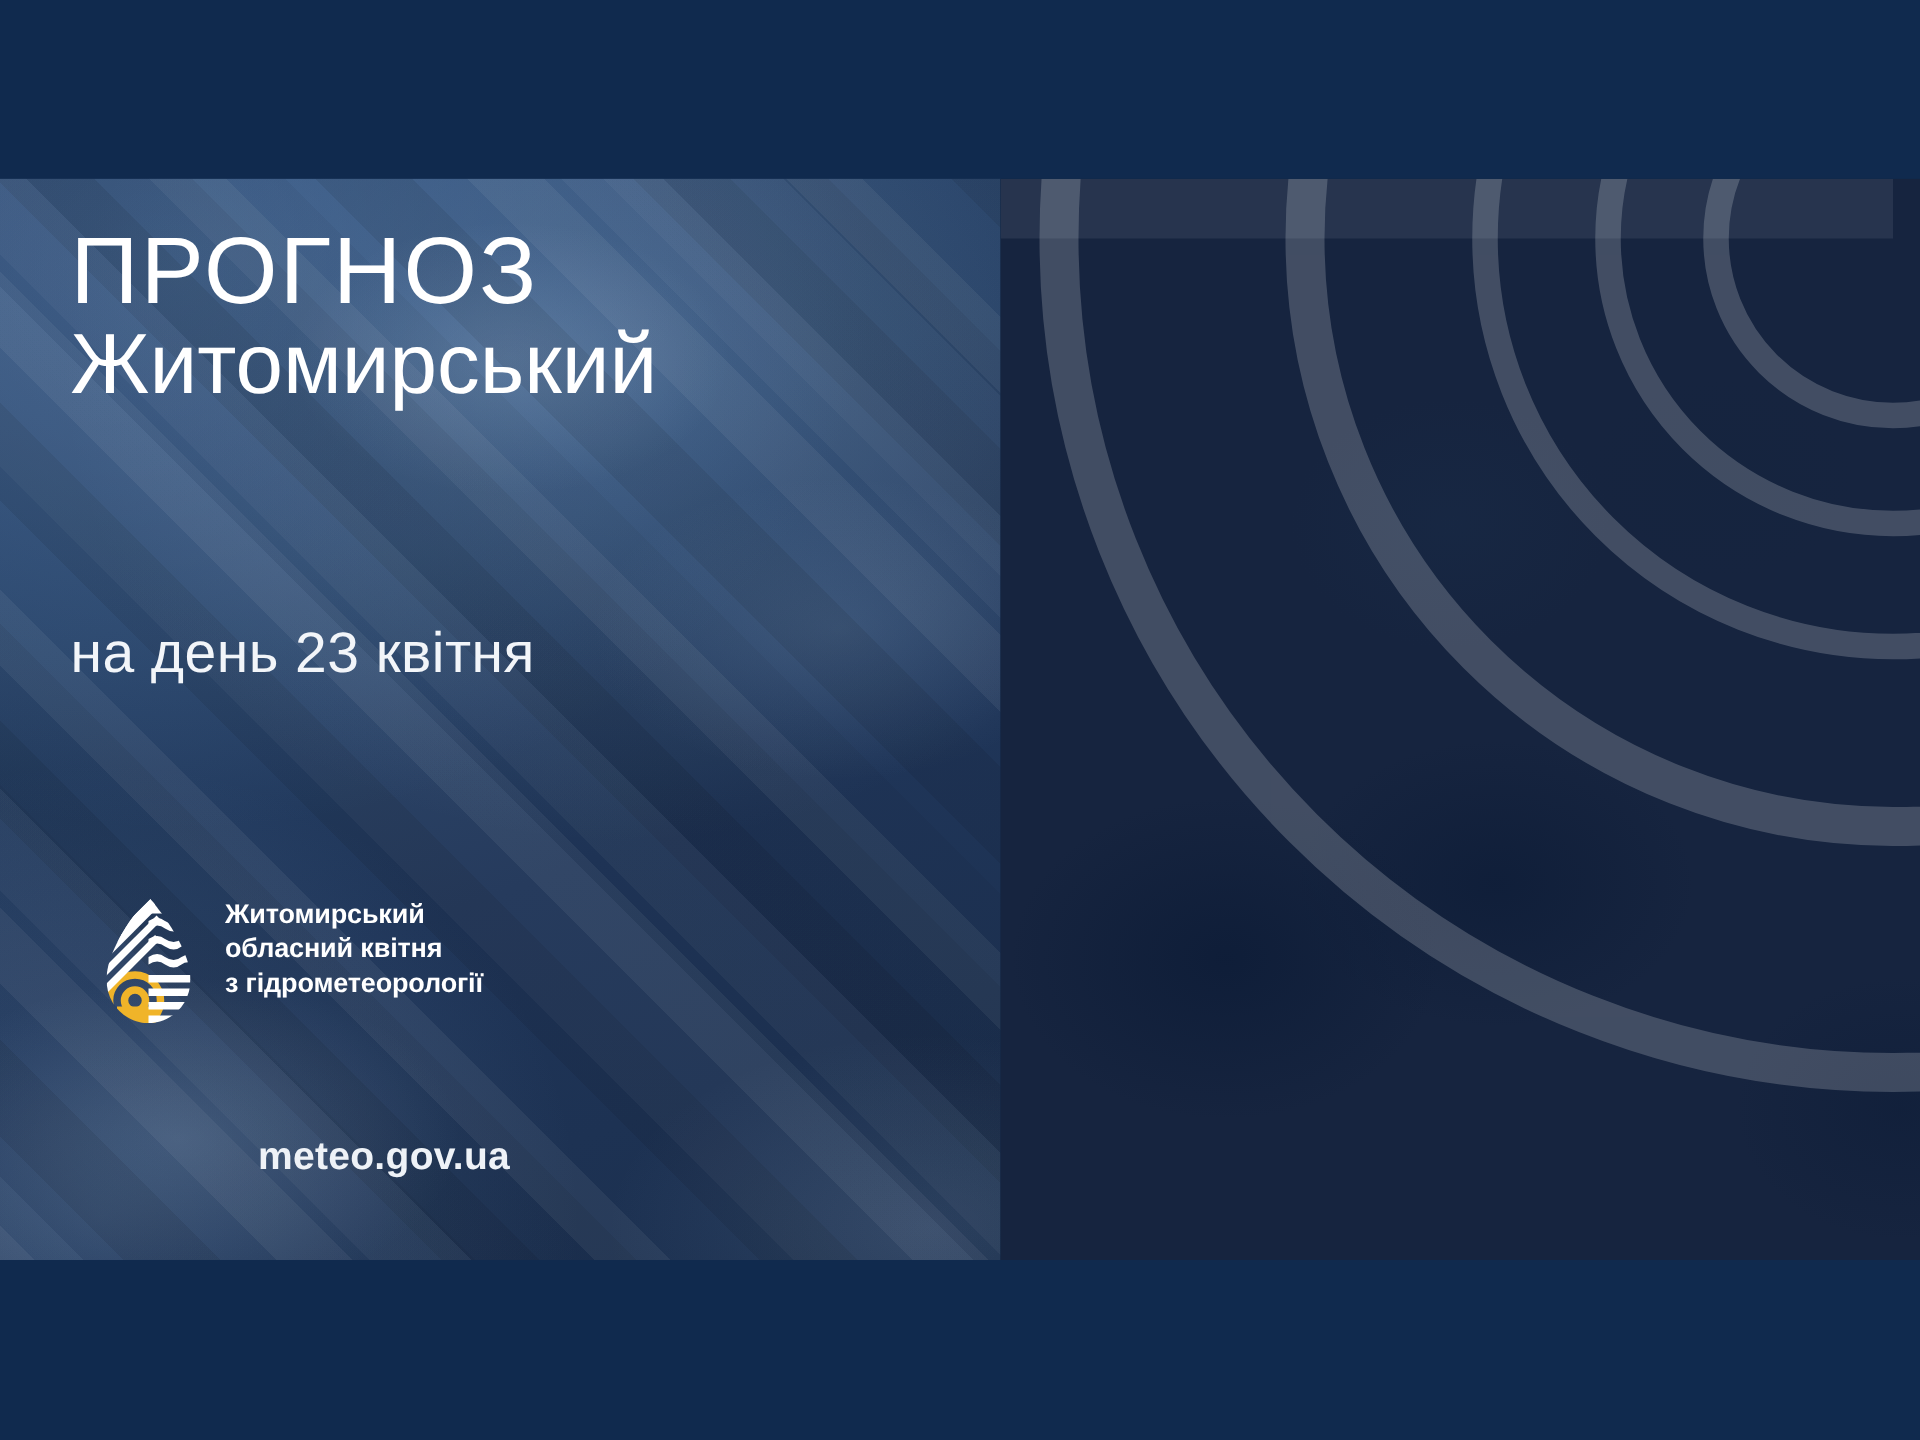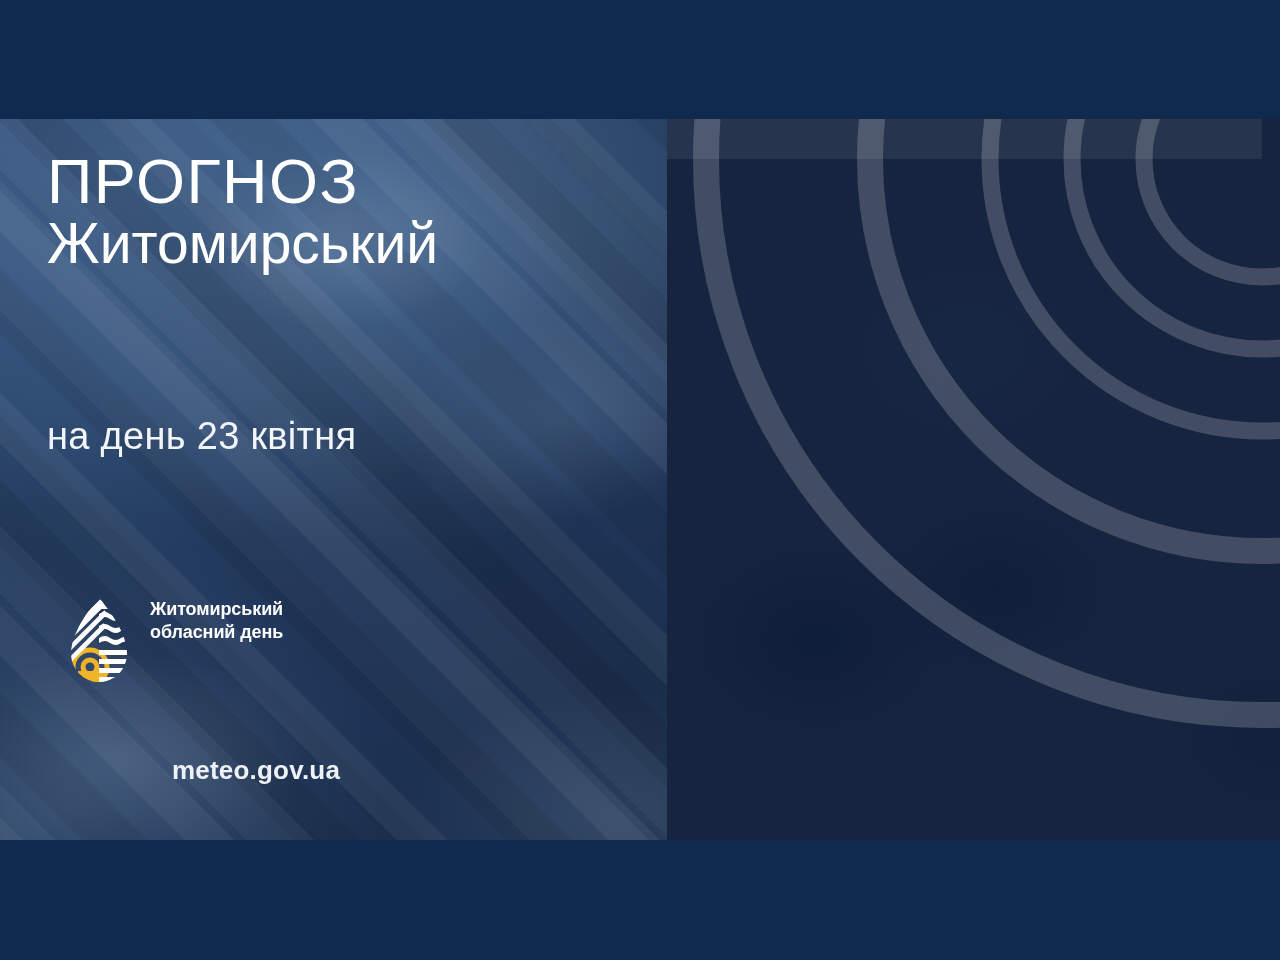--- a/index.html
+++ b/index.html
@@ -308,21 +308,22 @@
                 <rect x="31" y="71" width="30" height="5"></rect>
                 <rect x="31" y="80" width="30" height="5"></rect>
               </g>
 
               <path d="M31 0 L31 10 L24 10 L31 0 Z" fill="none"></path>
             </g>
           </svg>
 
           <div class="logo-words">
             <div>Житомирський</div>
-            <div>обласний день</div>
+            <div>обласний квітня</div>
+            <div>з гідрометеорології</div>
           </div>
         </div>
 
         <div class="site">meteo.gov.ua</div>
       </div>
     </div>
 
     <div class="right-panel">
       <div class="sky"></div>
       <div class="sky-holes"></div>

